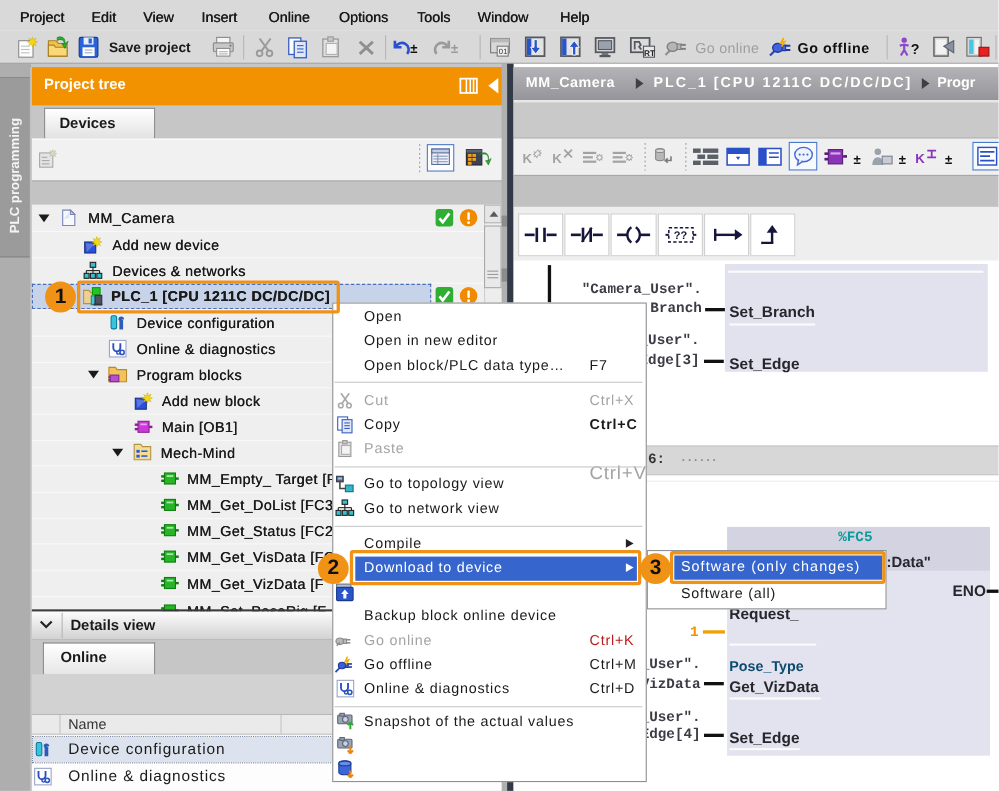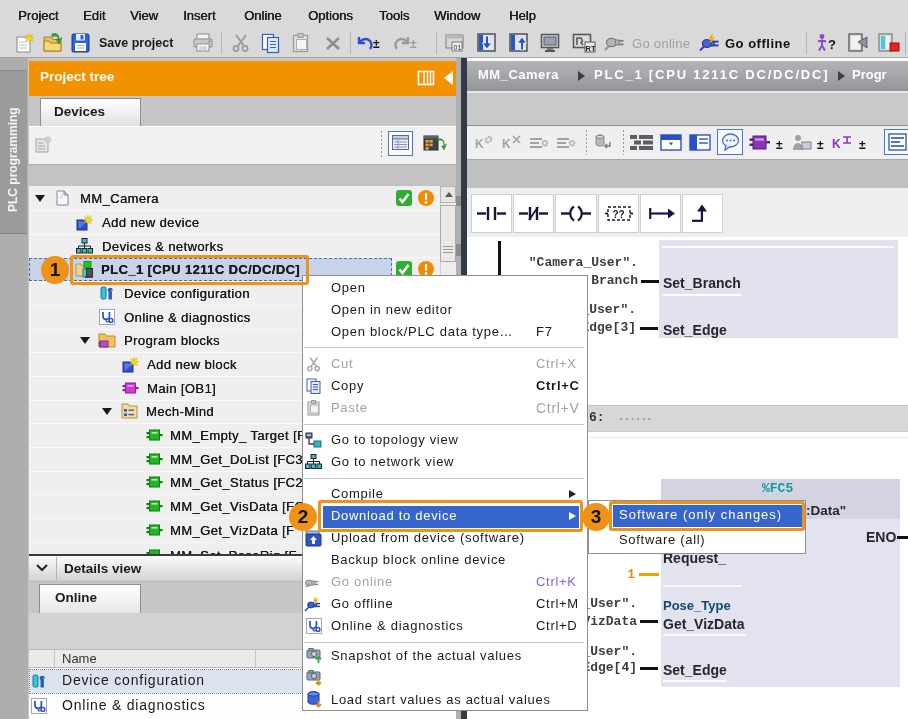--- a/index.html
+++ b/index.html
@@ -645,41 +645,39 @@
 <div class="t" style="left:331px;top:280px;font-size:13px;letter-spacing:0.7px">Open</div>
 <div class="t" style="left:331px;top:302px;font-size:13px;letter-spacing:0.7px">Open in new editor</div>
 <div class="t" style="left:331px;top:324px;font-size:13px;letter-spacing:0.7px">Open block/PLC data type…</div>
 <div class="t" style="left:536px;top:324px;font-size:13px;letter-spacing:0.7px">F7</div>
 <div class="ab" style="left:304px;top:347px;width:280px;height:1px;background:#c9c9c9"></div>
 <div class="t" style="left:331px;top:356px;font-size:13px;letter-spacing:0.7px;color:#a3a3a3">Cut</div>
 <div class="t" style="left:536px;top:356px;font-size:13px;letter-spacing:0.7px;color:#a3a3a3">Ctrl+X</div>
 <div class="t" style="left:331px;top:378px;font-size:13px;letter-spacing:0.7px">Copy</div>
 <div class="t b" style="left:536px;top:378px;font-size:13px;letter-spacing:0.7px">Ctrl+C</div>
 <div class="t" style="left:331px;top:400px;font-size:13px;letter-spacing:0.7px;color:#a3a3a3">Paste</div>
-<div class="t" style="left:536px;top:400px;font-size:14px;letter-spacing:0.7px;color:#a3a3a3">Ctrl+V</div>
+<div class="t" style="left:536px;top:420px;font-size:17px;letter-spacing:0.7px;color:#a3a3a3">Ctrl+V</div>
 <div class="ab" style="left:304px;top:424px;width:280px;height:1px;background:#c9c9c9"></div>
 <div class="t" style="left:331px;top:432px;font-size:13px;letter-spacing:0.7px">Go to topology view</div>
 <div class="t" style="left:331px;top:454px;font-size:13px;letter-spacing:0.7px">Go to network view</div>
 <div class="ab" style="left:304px;top:478px;width:280px;height:1px;background:#c9c9c9"></div>
 <div class="t" style="left:331px;top:486px;font-size:13px;letter-spacing:0.7px">Compile</div>
 <div class="ab" style="left:569px;top:490px;width:0;height:0;border-top:4.5px solid transparent;border-bottom:4.5px solid transparent;border-left:7px solid #222"></div>
 <div class="ab" style="left:323px;top:506px;width:256px;height:22px;background:#3565cd"></div>
 <div class="t" style="left:331px;top:508px;font-size:13px;letter-spacing:0.7px;color:#fff">Download to device</div>
 <div class="ab" style="left:569px;top:512px;width:0;height:0;border-top:4.5px solid transparent;border-bottom:4.5px solid transparent;border-left:7px solid #fff"></div>
-<div class="t" style="left:331px;top:530px;font-size:13px;letter-spacing:0.7px">Upload from device (software)</div>
 <div class="t" style="left:331px;top:552px;font-size:13px;letter-spacing:0.7px">Backup block online device</div>
 <div class="t" style="left:331px;top:574px;font-size:13px;letter-spacing:0.7px;color:#a3a3a3">Go online</div>
-<div class="t" style="left:536px;top:574px;font-size:13px;letter-spacing:0.7px;color:#8b5cf6">Ctrl+K</div>
+<div class="t" style="left:536px;top:574px;font-size:13px;letter-spacing:0.7px;color:#b91c1c">Ctrl+K</div>
 <div class="t" style="left:331px;top:596px;font-size:13px;letter-spacing:0.7px">Go offline</div>
 <div class="t" style="left:536px;top:596px;font-size:13px;letter-spacing:0.7px">Ctrl+M</div>
 <div class="t" style="left:331px;top:618px;font-size:13px;letter-spacing:0.7px">Online &amp; diagnostics</div>
 <div class="t" style="left:536px;top:618px;font-size:13px;letter-spacing:0.7px">Ctrl+D</div>
 <div class="ab" style="left:304px;top:642px;width:280px;height:1px;background:#c9c9c9"></div>
 <div class="t" style="left:331px;top:648px;font-size:13px;letter-spacing:0.7px">Snapshot of the actual values</div>
-<div class="t" style="left:331px;top:692px;font-size:13px;letter-spacing:0.7px">Load start values as actual values</div>
 <div id="menu-icons">
 
 <svg style="left:306px;top:356px" width="16" height="16" viewBox="0 0 16 16">
         <path d="M4 1.5l6.5 9M11.5 1.5L5 10.5" stroke="#a8a8a8" stroke-width="1.5" fill="none"></path>
         <circle cx="3.8" cy="12.6" r="2.1" fill="none" stroke="#a8a8a8" stroke-width="1.4"></circle>
         <circle cx="11.2" cy="12.6" r="2.1" fill="none" stroke="#a8a8a8" stroke-width="1.4"></circle>
       </svg>
 
 <svg style="left:306px;top:378px" width="16" height="16" viewBox="0 0 16 16">
         <rect x="1" y="1" width="9" height="12" fill="#fff" stroke="#3a5ec0"></rect>

